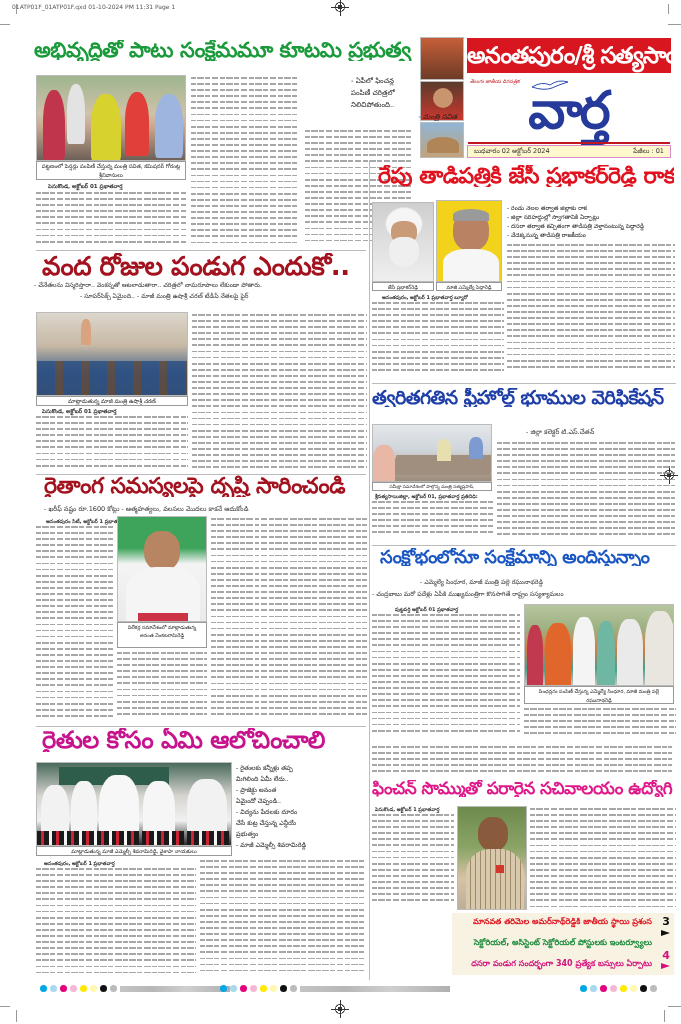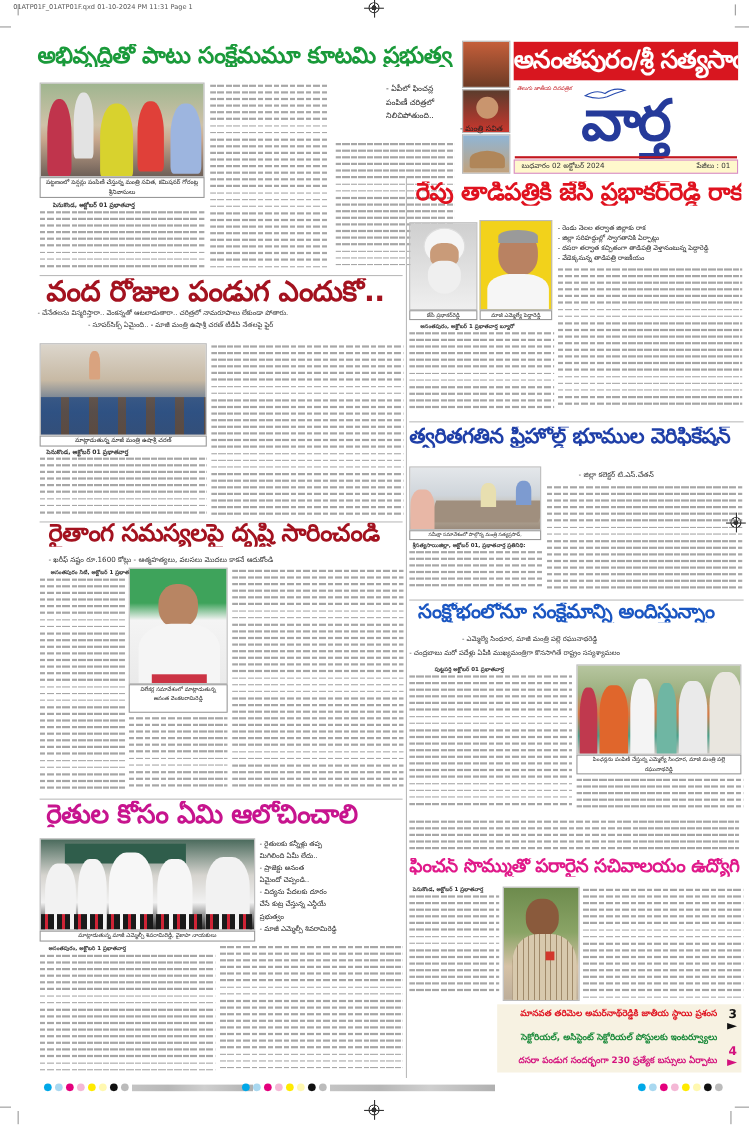--- a/index.html
+++ b/index.html
@@ -154,21 +154,21 @@
     <span class="tline"></span>
     <span class="tline"></span>
     <span class="tline"></span>
     <span class="tline"></span>
     <span class="tline"></span>
 </div>
 <div class="abs" style="left:305px;top:75px;width:106px;margin-left:46px;">
   <div style="font-size:7px;line-height:12px;color:#222;">- ఏపీలో ఫించన్ల</div>
   <div style="font-size:7px;line-height:12px;color:#222;">పంపిణీ చరిత్రలో</div>
   <div style="font-size:7px;line-height:12px;color:#222;">నిలిచిపోతుంది..</div>
-  <div style="font-size:7px;line-height:12px;color:#222;text-align:right;">- మంత్రి సవిత</div>
+  <div style="font-size:7px;line-height:12px;color:#222;text-align:right;font-style:italic;">- మంత్రి సవిత</div>
 </div>
 <div class="abs body-text" style="left:305px;top:128px;width:108px;height:120px;">
   <span class="tline"></span>
     <span class="tline"></span>
     <span class="tline"></span>
     <span class="tline"></span>
     <span class="tline"></span>
     <span class="tline"></span>
     <span class="tline"></span>
     <span class="tline"></span>
@@ -576,21 +576,21 @@
     <span class="tline"></span>
     <span class="tline"></span>
     <span class="tline"></span>
     <span class="tline"></span>
     <span class="tline"></span>
 </div>
 
 <div class="teaser-box">
   <div class="teaser-line" style="top:4px;color:#e0121f;">మానవత తరిమెల అమర్‌నాథ్‌రెడ్డికి జాతీయ స్థాయి ప్రశంస</div>
   <div class="teaser-line" style="top:25px;color:#1a8a3a;">సెక్టోరియల్, అసిస్టెంట్ సెక్టోరియల్ పోస్టులకు ఇంటర్వ్యూలు</div>
-  <div class="teaser-line" style="top:46px;color:#d4127e;">దసరా పండుగ సందర్భంగా 230 ప్రత్యేక బస్సులు ఏర్పాటు</div>
+  <div class="teaser-line" style="top:46px;color:#d4127e;">దసరా పండుగ సందర్భంగా 340 ప్రత్యేక బస్సులు ఏర్పాటు</div>
   <div class="pgnum" style="top:2px;color:#111;">3</div>
   <div class="arrow" style="top:17px;border-left-color:#111;"></div>
   <div class="pgnum" style="top:36px;color:#d4127e;">4</div>
   <div class="arrow" style="top:50px;border-left-color:#d4127e;"></div>
 </div>
 
 <div class="vrule" style="left:369px;top:160px;height:820px;"></div>
 <div class="hrule" style="left:36px;top:250px;width:330px;"></div>
 <div class="hrule" style="left:36px;top:474px;width:330px;"></div>
 <div class="hrule" style="left:36px;top:726px;width:330px;"></div>

